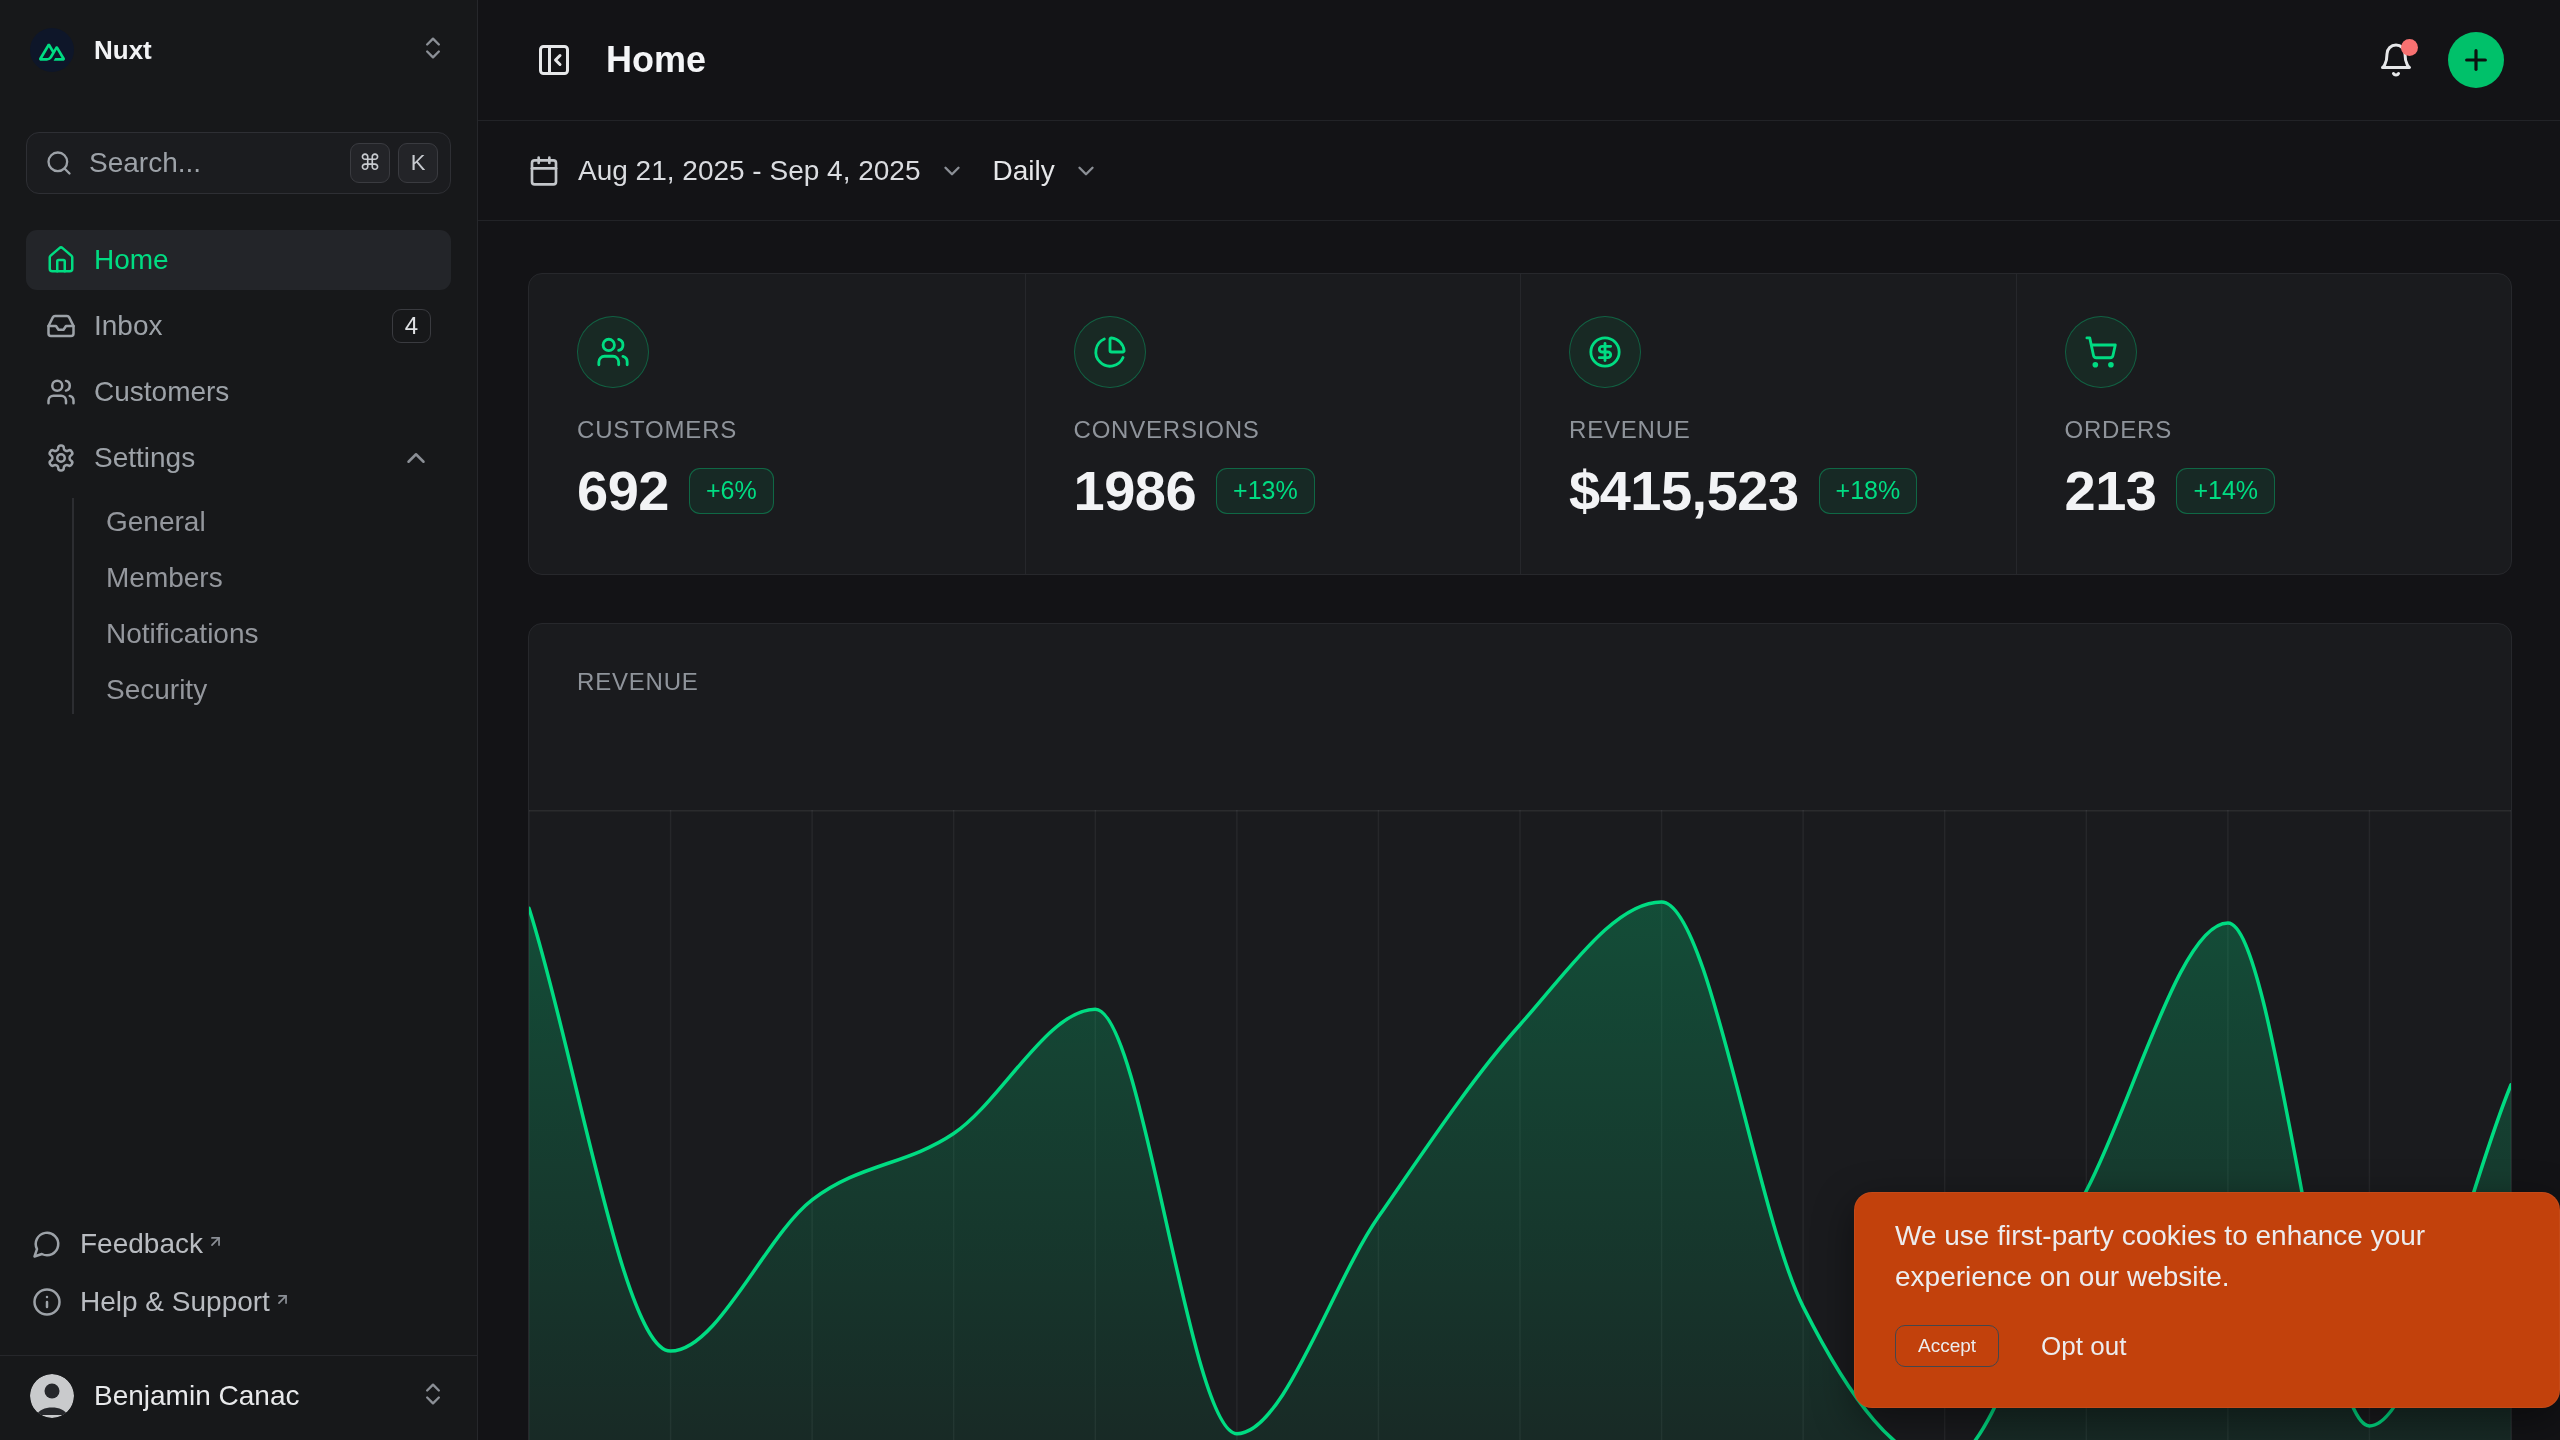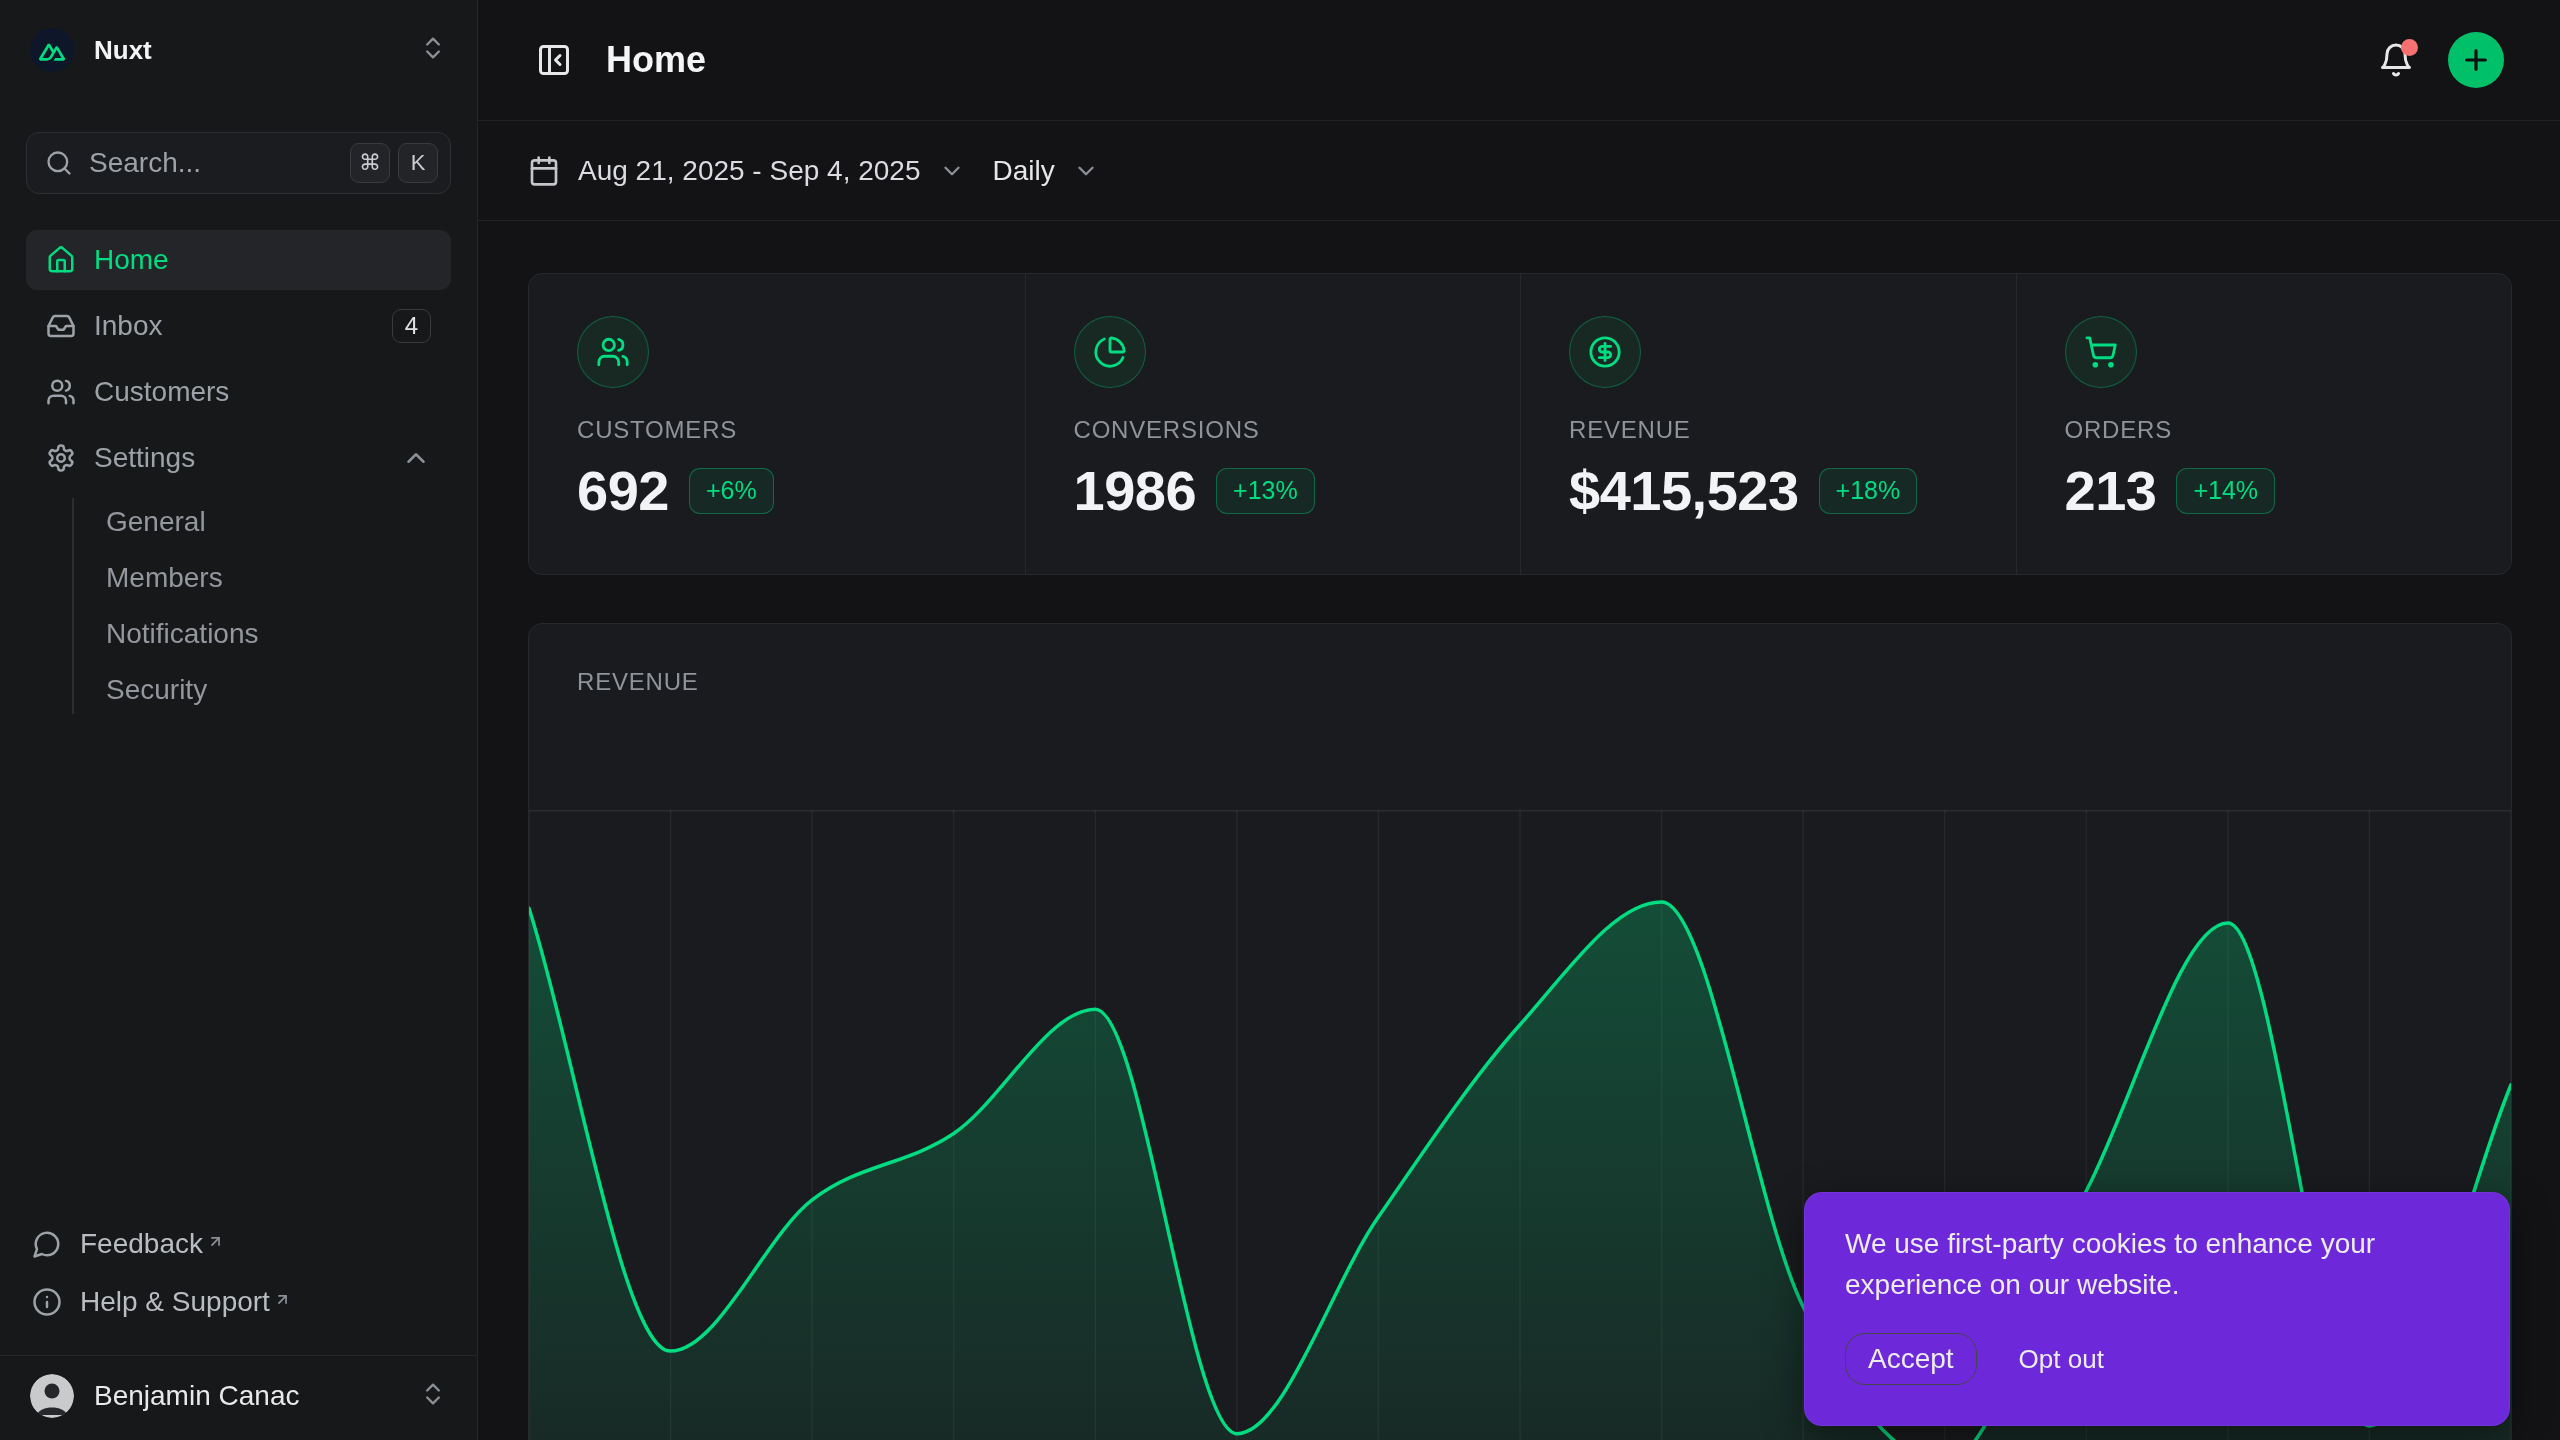--- a/index.html
+++ b/index.html
@@ -141,29 +141,29 @@
   }
   .chart-head { padding:44px 48px 0; }
   .chart-label { font-size:24px; letter-spacing:.8px; color:#8f949b; font-weight:500; }
   .chart-value { font-size:66px; font-weight:700; color:#f4f5f7; margin-top:14px;
     letter-spacing:-1px; }
   .plot { position:absolute; left:0; right:0; top:186px; bottom:0; }
   .plot svg { width:100%; height:100%; display:block; }
 
   
   .cookie {
-    position:absolute; left:1804px; top:1192px; width:706px;
-    background:#6d28d9; border:1px solid rgba(255,255,255,.05); border-radius:18px;
-    padding:30px 40px 40px; box-shadow:0 12px 40px rgba(0,0,0,.45); z-index:5;
+    position:absolute; left:1854px; top:1192px; width:706px;
+    background:#c2410c; border:1px solid rgba(255,255,255,.05); border-radius:18px;
+    padding:22px 40px 40px; box-shadow:0 12px 40px rgba(0,0,0,.45); z-index:5;
   }
   .cookie-text { font-size:28px; line-height:41px; color:#ececee; max-width:590px; }
   .cookie-actions { margin-top:28px; display:flex; align-items:center; gap:42px; }
   .btn-accept {
-    font-family:inherit; font-size:28px; color:#ececee; background:transparent;
-    border:1.5px solid #44464c; border-radius:20px; padding:9px 22px; cursor:pointer;
+    font-family:inherit; font-size:19px; color:#ececee; background:transparent;
+    border:1.5px solid #44464c; border-radius:10px; padding:9px 22px; cursor:pointer;
   }
   .btn-optout { font-family:inherit; font-size:26px; color:#ececee; background:none;
     border:none; cursor:pointer; }
 </style>
 </head>
 <body>
 
 <div class="app">
 
   <aside class="sidebar">

